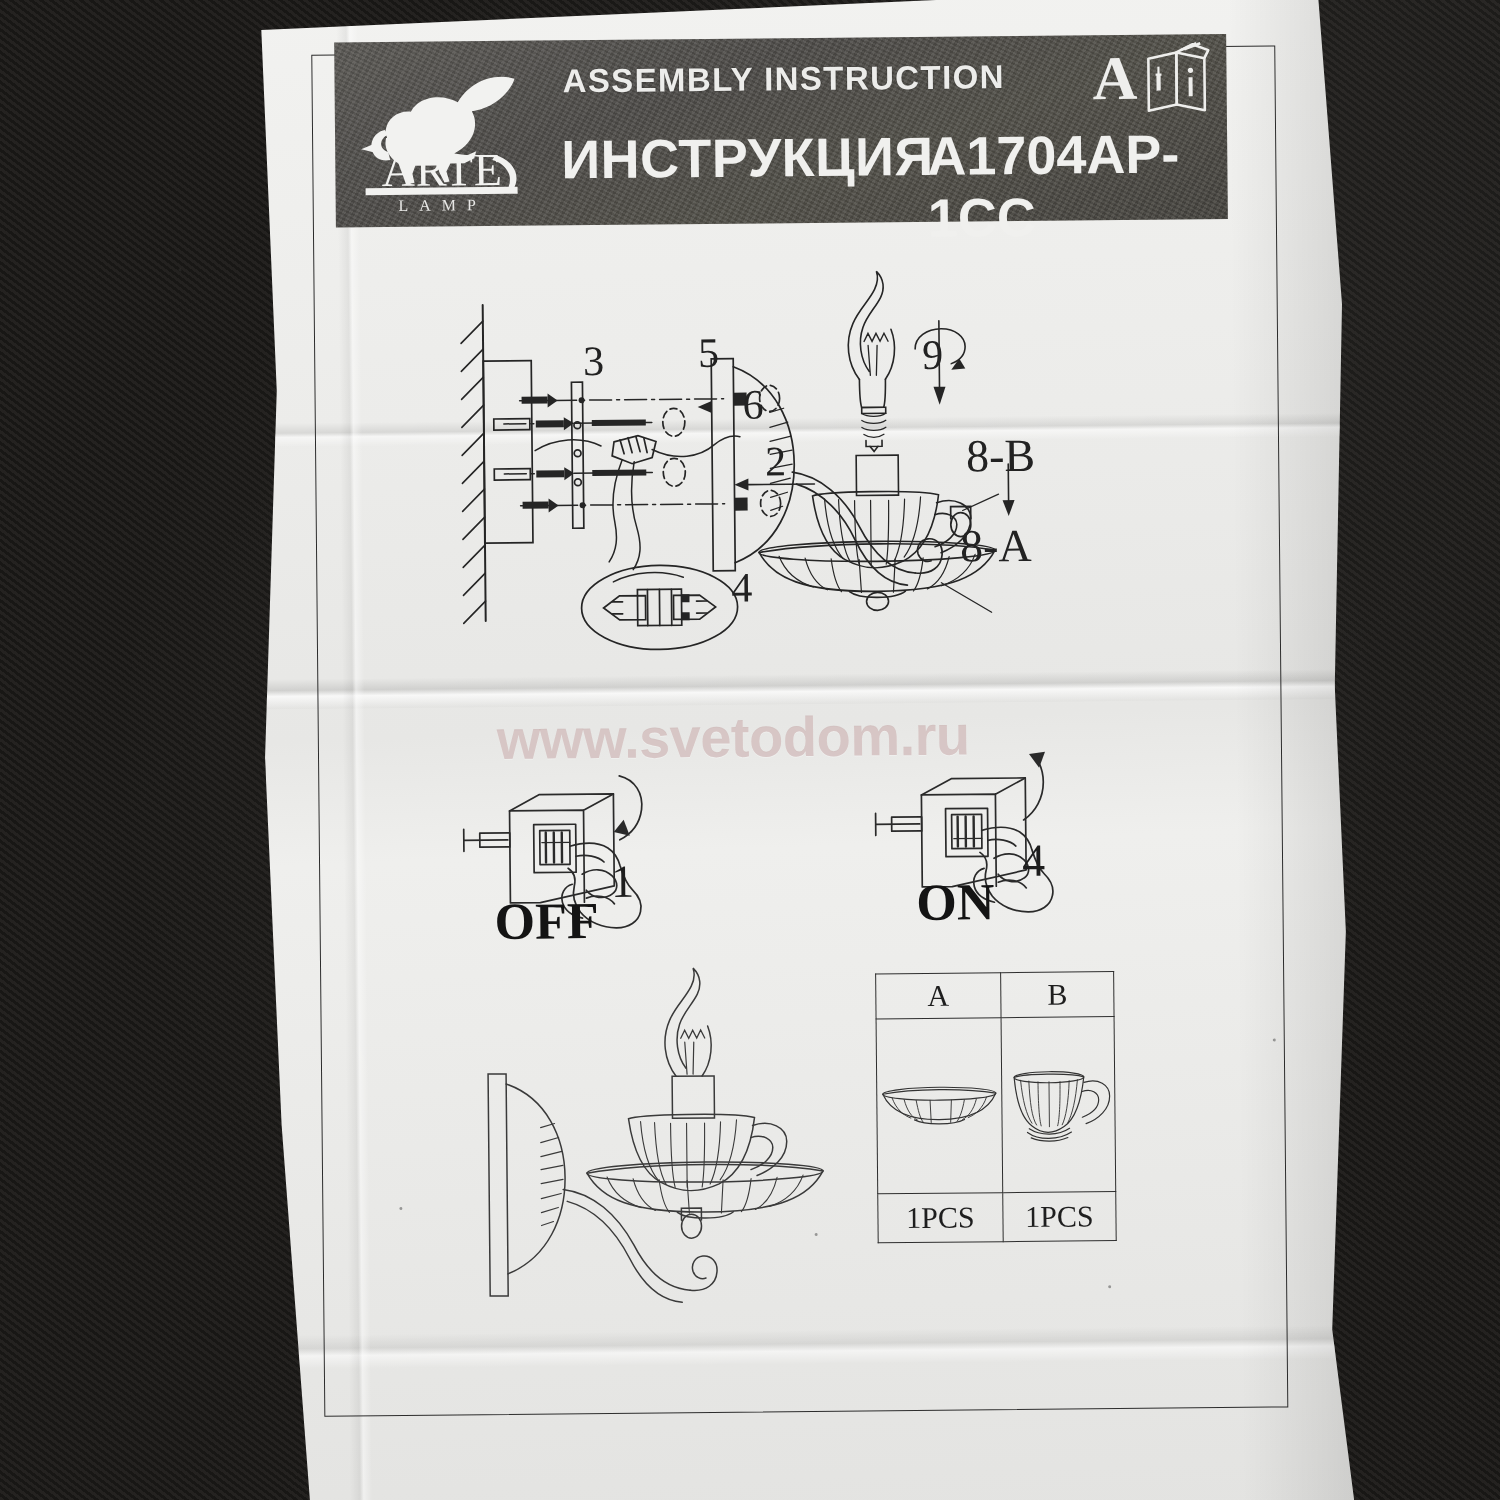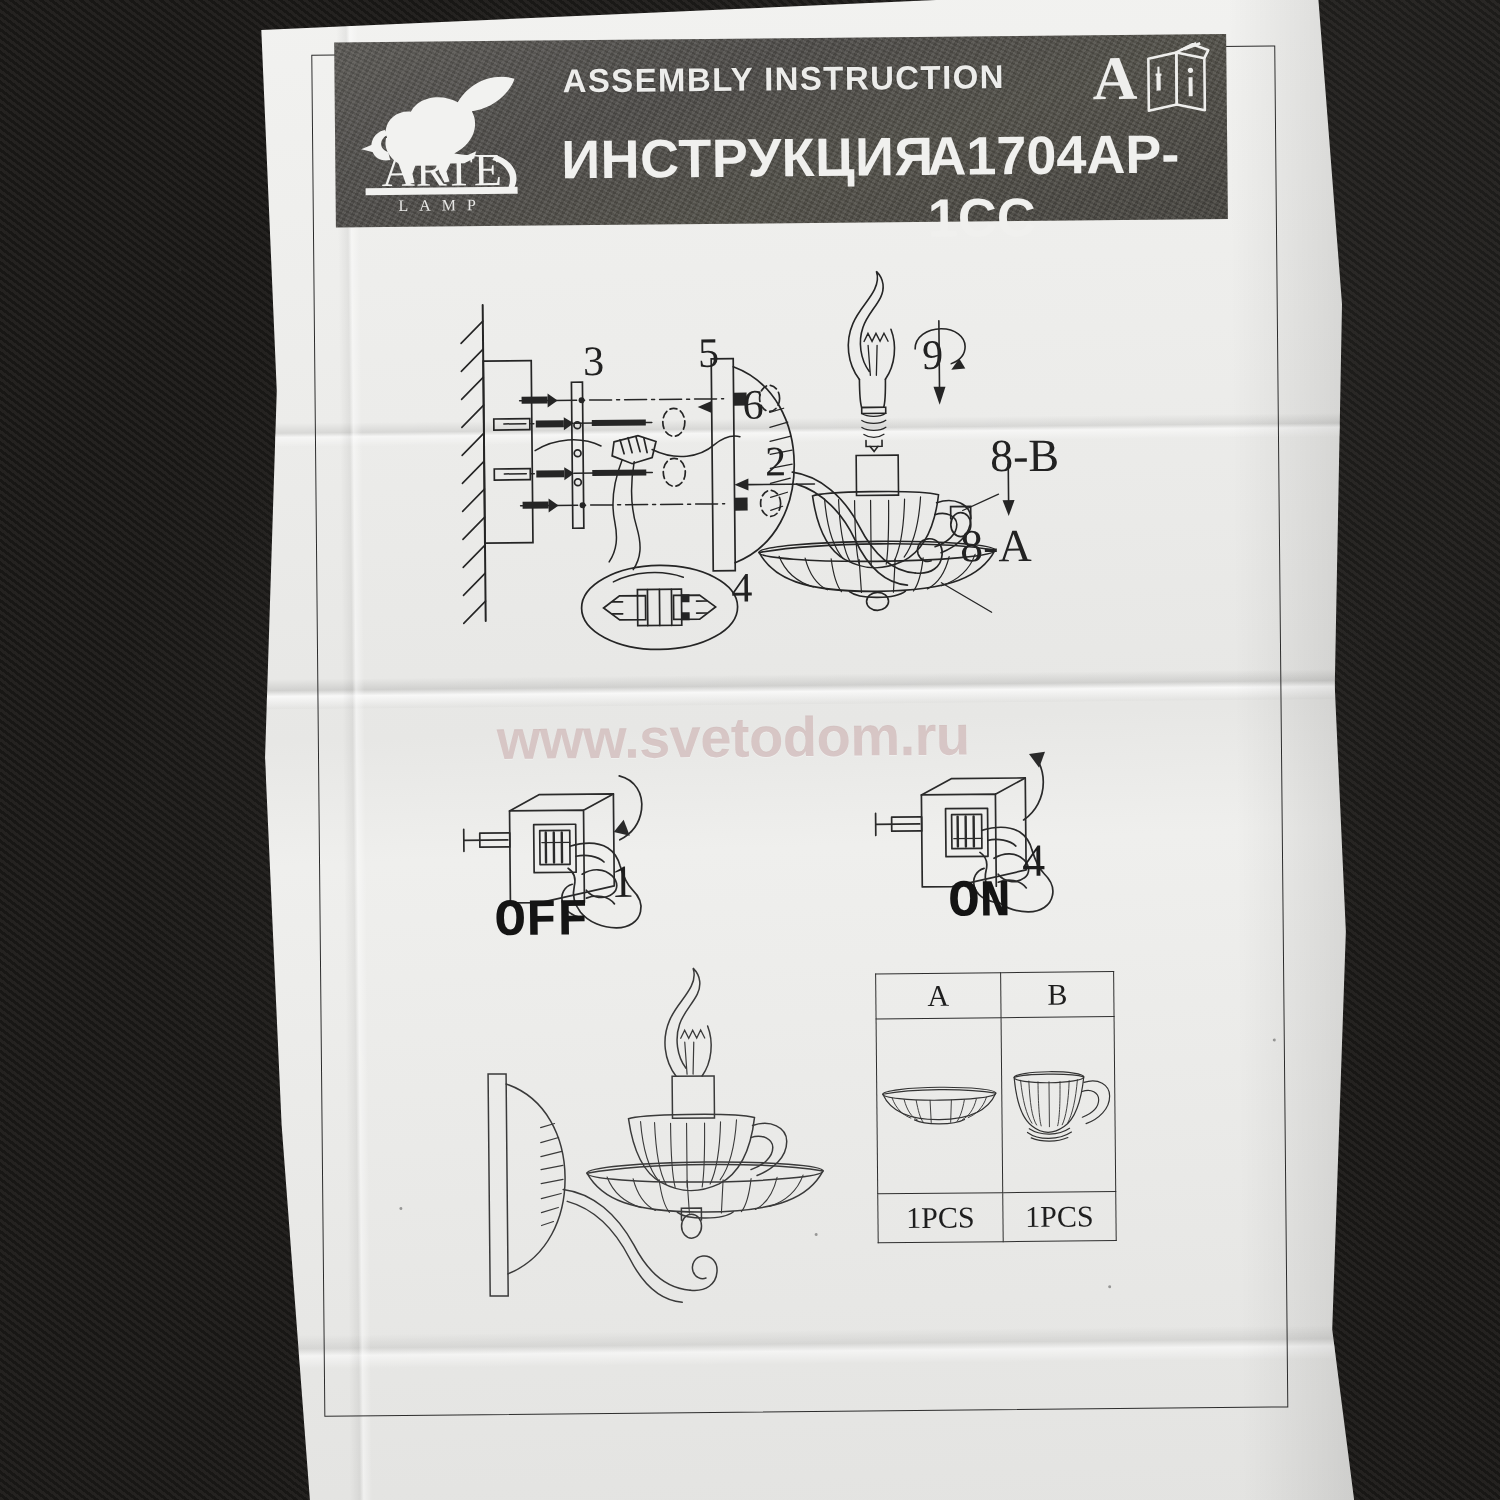--- a/index.html
+++ b/index.html
@@ -94,21 +94,21 @@
   
   .art{position:absolute;}
   .art svg{display:block;overflow:visible;}
   .lbl{
     position:absolute;font-family:"Liberation Serif", serif;color:#222;
     line-height:1;white-space:nowrap;
   }
   .num{font-size:42px;}
   .num-lg{font-size:46px;}
   .onoff{
-    position:absolute;font-family:Liberation Mono, monospace;
+    position:absolute;font-family:Liberation Serif, serif;
     font-weight:bold;color:#141414;font-size:52px;line-height:1;
   }
   .stepnum{
     position:absolute;font-family:"Liberation Serif", serif;
     color:#1d1d1d;font-size:46px;line-height:1;
   }
 
   .watermark{
     position:absolute;left:232px;top:716px;
     font-family:"Liberation Sans", sans-serif;
@@ -314,21 +314,21 @@
         <path d="M488 232 l0 -12 l20 0 l0 12"></path>
       </svg>
     </div>
 
     <div class="lbl num" style="left:322px;top:350px;">3</div>
     <div class="lbl num" style="left:437px;top:343px;">5</div>
     <div class="lbl num" style="left:481px;top:395px;">6</div>
     <div class="lbl num" style="left:503px;top:452px;">2</div>
     <div class="lbl num" style="left:468px;top:578px;">4</div>
     <div class="lbl num" style="left:661px;top:347px;">9</div>
-    <div class="lbl num-lg" style="left:704px;top:447px;margin-left:24px;">8-B</div>
+    <div class="lbl num-lg" style="left:704px;top:447px;">8-B</div>
     <div class="lbl num-lg" style="left:697px;top:537px;">8-A</div>
 
     <div class="art" style="left:550px;top:296px;width:250px;height:300px;">
       <svg viewBox="0 0 250 300" width="250" height="300" xmlns="http://www.w3.org/2000/svg" fill="none" stroke="#252525" stroke-width="1.6" stroke-linecap="round">
 
         <path d="M48 96 c-12 -16 -14 -38 -6 -56 c6 -14 16 -22 22 -34 c3 -6 4 -12 2 -18
                  c8 8 8 18 4 26 c-5 10 -14 18 -18 30 c-5 14 -3 32 6 44"></path>
         <path d="M48 96 c0 12 0 22 2 28 l22 0 c2 -6 2 -16 2 -28"></path>
         <path d="M74 96 c10 -14 12 -34 6 -50"></path>
 
@@ -427,21 +427,21 @@
         <path d="M118 94 c10 -2 22 0 28 6"></path>
         <path d="M124 112 c10 -6 22 -6 30 2 c6 6 6 14 0 18 c-8 6 -20 4 -26 -4"></path>
         <path d="M128 136 c10 -4 22 -2 28 6"></path>
         <path d="M114 122 c-8 2 -12 10 -10 18 c2 8 10 14 20 16"></path>
 
         <path d="M154 74 c12 -8 20 -22 20 -38 c0 -12 -4 -20 -8 -26"></path>
         <polygon points="160,8 170,22 176,6" fill="#2a2a2a" stroke="none"></polygon>
       </svg>
     </div>
     <div class="stepnum" style="left:756px;top:852px;">4</div>
-    <div class="onoff" style="left:650px;top:890px;margin-left:32px;">ON</div>
+    <div class="onoff" style="left:650px;top:890px;">ON</div>
 
     <div class="art" style="left:200px;top:1015px;width:360px;height:320px;">
       <svg viewBox="0 0 360 320" width="360" height="320" xmlns="http://www.w3.org/2000/svg" fill="none" stroke="#3a3a3a" stroke-width="1.5" stroke-linecap="round">
 
         <rect x="20" y="68" width="18" height="222"></rect>
         <path d="M38 78 c40 14 58 54 58 94 c0 40 -18 80 -58 96"></path>
         <g stroke-width="1.1">
           <path d="M86 118 l-14 4 M90 132 l-18 5 M93 146 l-21 5 M94 160 l-22 4
                    M94 174 l-22 4 M92 188 l-20 5 M89 202 l-17 5 M84 216 l-12 4"></path>
         </g>

